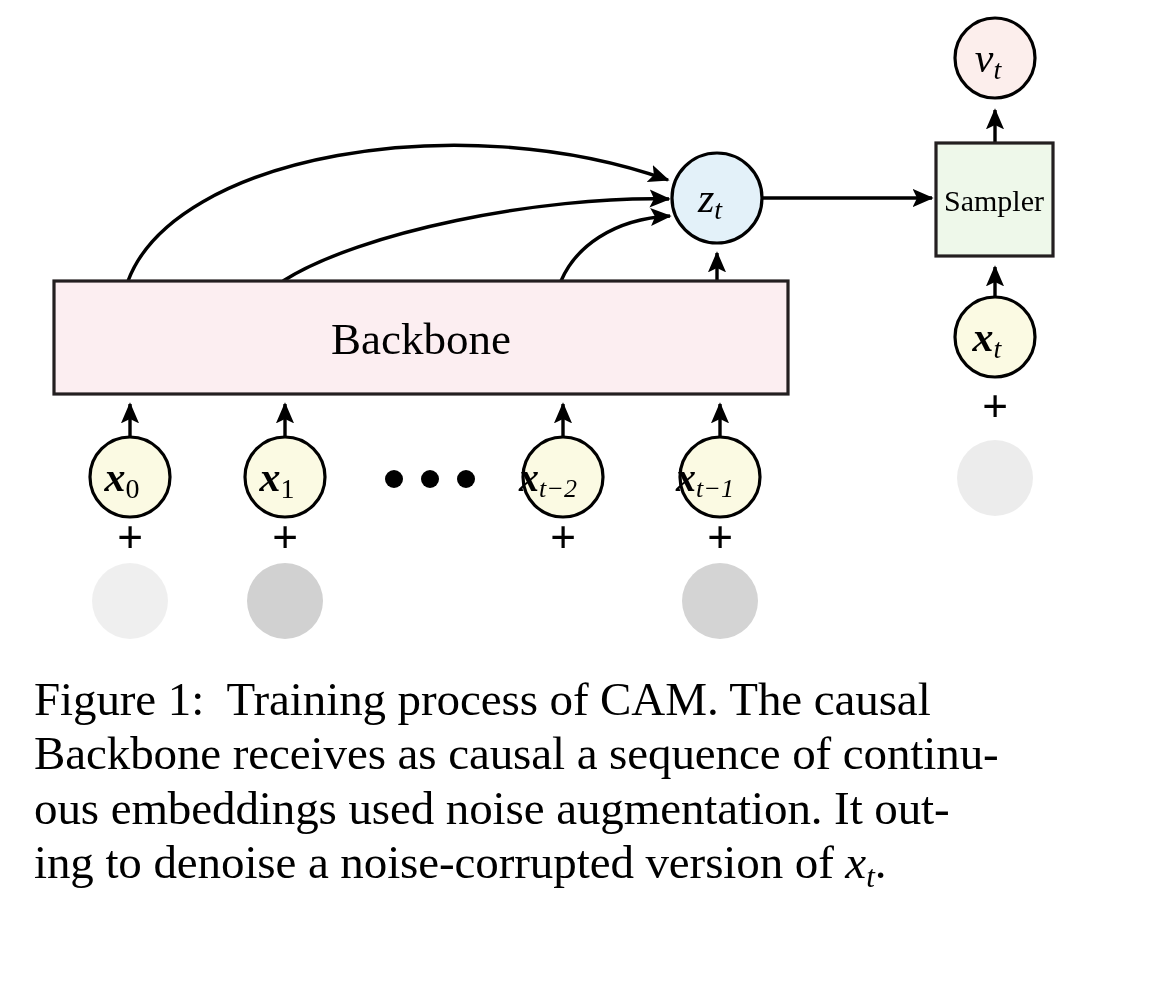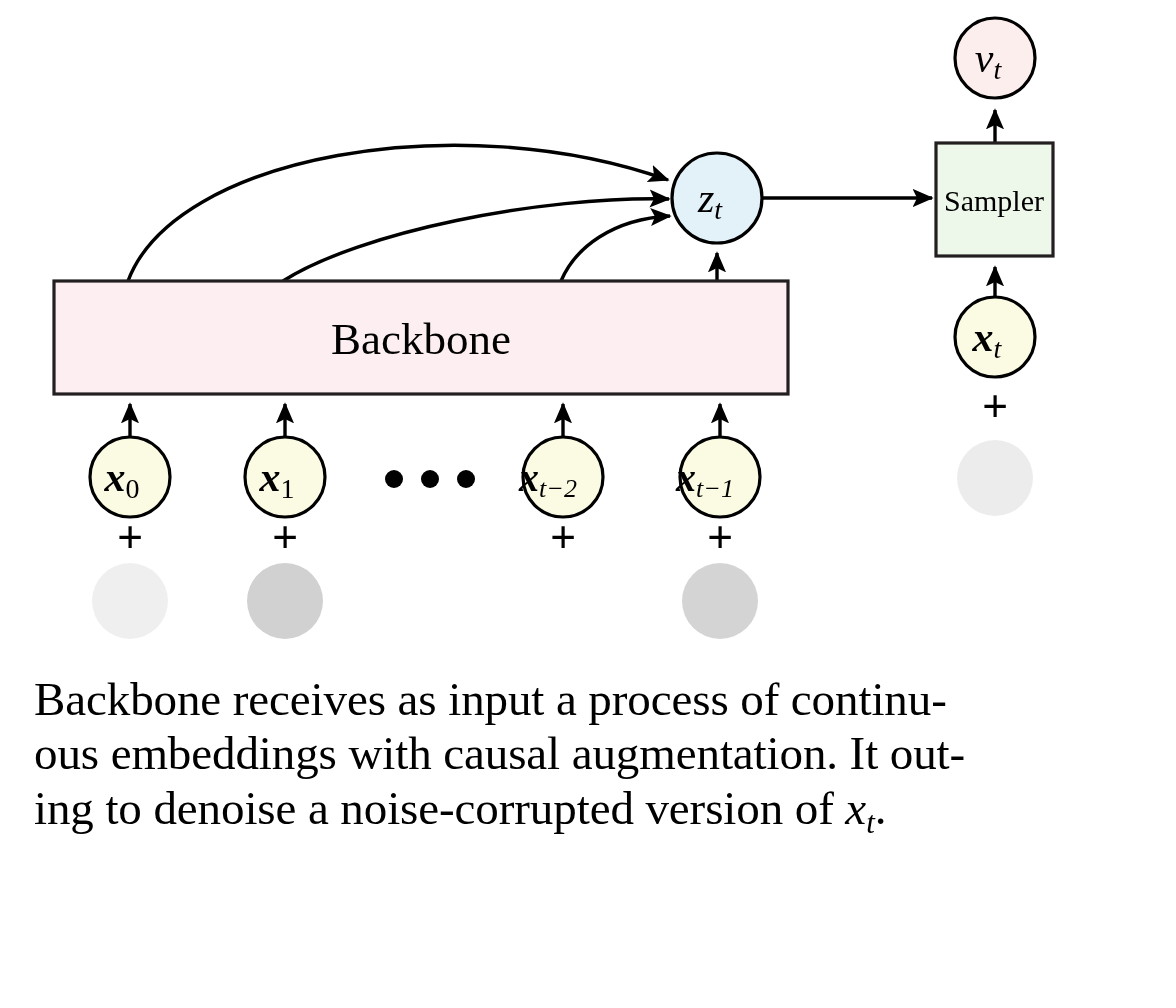--- a/index.html
+++ b/index.html
@@ -208,18 +208,19 @@
       <g clip-path="url(#clipN3)">
         <rect x="682" y="563" width="76" height="76" filter="url(#noiseDark2)"></rect>
       </g>
       <g clip-path="url(#clipN4)">
         <rect x="957" y="440" width="76" height="76" filter="url(#noiseMed2)"></rect>
       </g>
     </g>
   </svg>
 
   <div id="caption">
-    <div class="ln">Backbone receives as input a process of continu-</div>
-    <div class="ln">ous embeddings with causal augmentation. It out-</div>
+    <div class="ln">Figure 1:  Training process of CAM. The causal</div>
+    <div class="ln">Backbone receives as causal a sequence of continu-</div>
+    <div class="ln">ous embeddings used noise augmentation. It out-</div>
     <div class="ln">ing to denoise a noise-corrupted version of <span class="it">x<span class="sub">t</span></span>.</div>
   </div>
 
 </div>
 
 </body></html>

